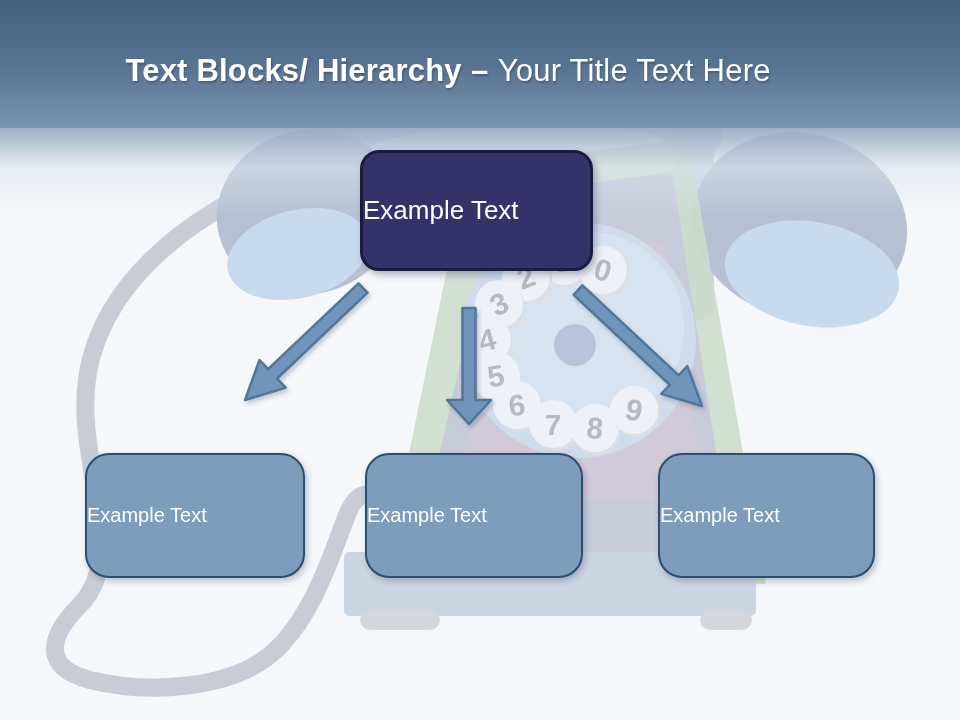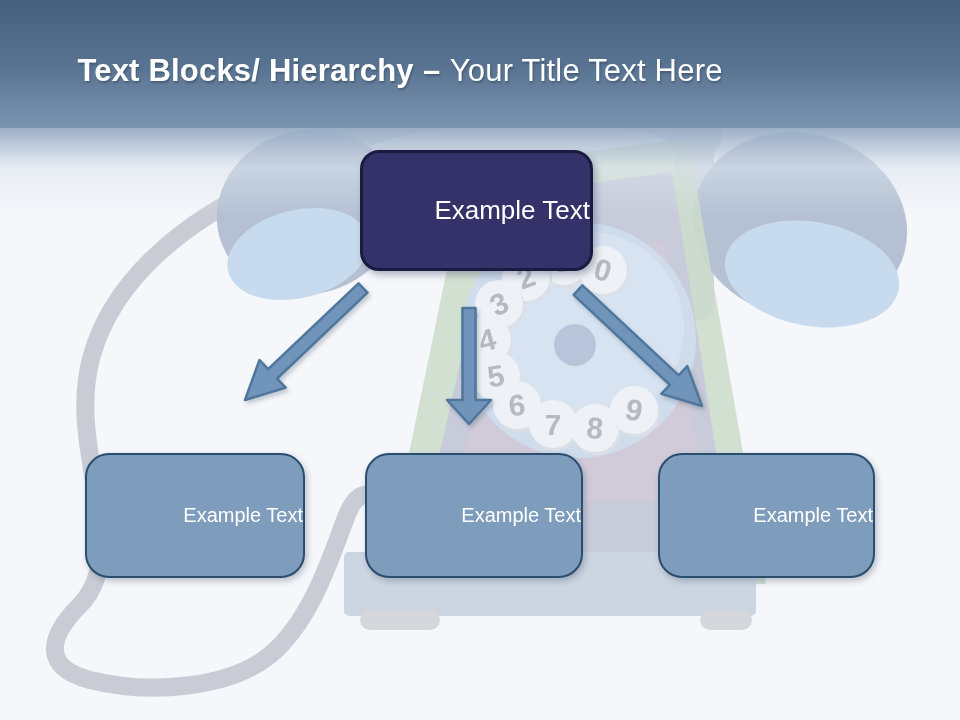--- a/index.html
+++ b/index.html
@@ -19,27 +19,28 @@
     position:absolute; left:0; top:128px; width:960px; height:88px;
     background:linear-gradient(to bottom, rgba(150,170,195,.92) 0%, rgba(219,228,238,.55) 45%, rgba(245,247,250,0) 100%);
     z-index:2; pointer-events:none;
   }
   .title{
     position:absolute; top:53px; left:0; width:800px;
     text-align:center; color:var(--title_color,#ffffff);
     font-size:31px; line-height:1.15; z-index:4;
     text-shadow:1px 2px 2px rgba(10,20,40,.28);
     letter-spacing:.2px;
+    padding-left:48px;
   }
   .title .t-bold{font-weight:bold;}
   .title .t-sep{font-weight:bold; margin:0 .30em;}
   .title .t-reg{font-weight:normal;}
   
   .hbox{
-    position:absolute; display:flex; align-items:center; justify-content:flex-end;
+    position:absolute; display:flex; align-items:center; justify-content:flex-start;
     color:#fff; z-index:6; box-sizing:border-box; text-align:center;
   }
   .root-box{
     left:360px; top:150px; width:233px; height:121px;
     background:var(--root_box_fill,#343269);
     border:3px solid var(--root_box_border,#1b1b41);
     border-radius:19px; font-size:26px;
     box-shadow:3px 4px 7px rgba(70,80,110,.40);
   }
   .child-box{

